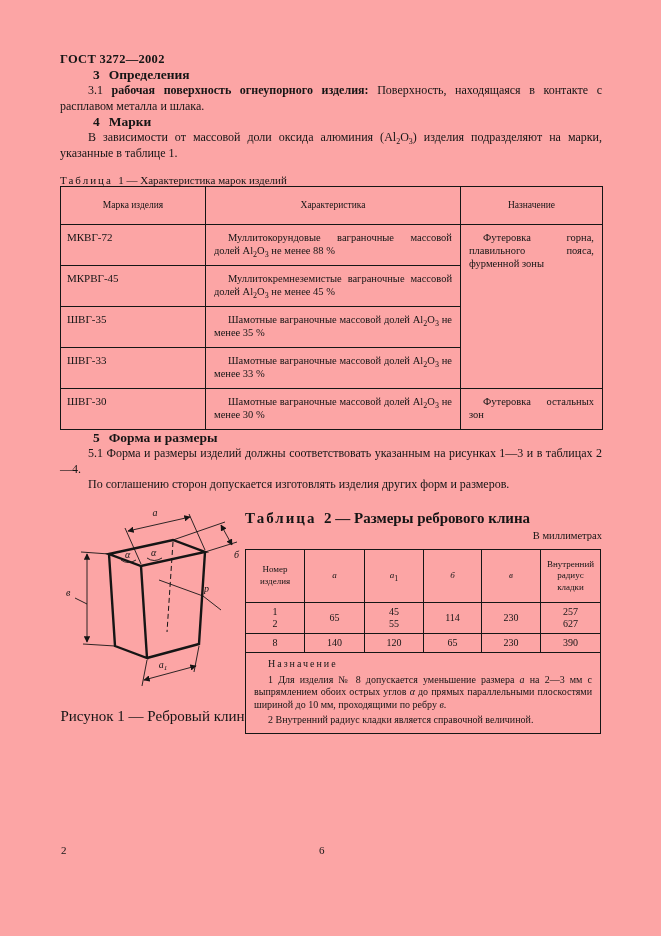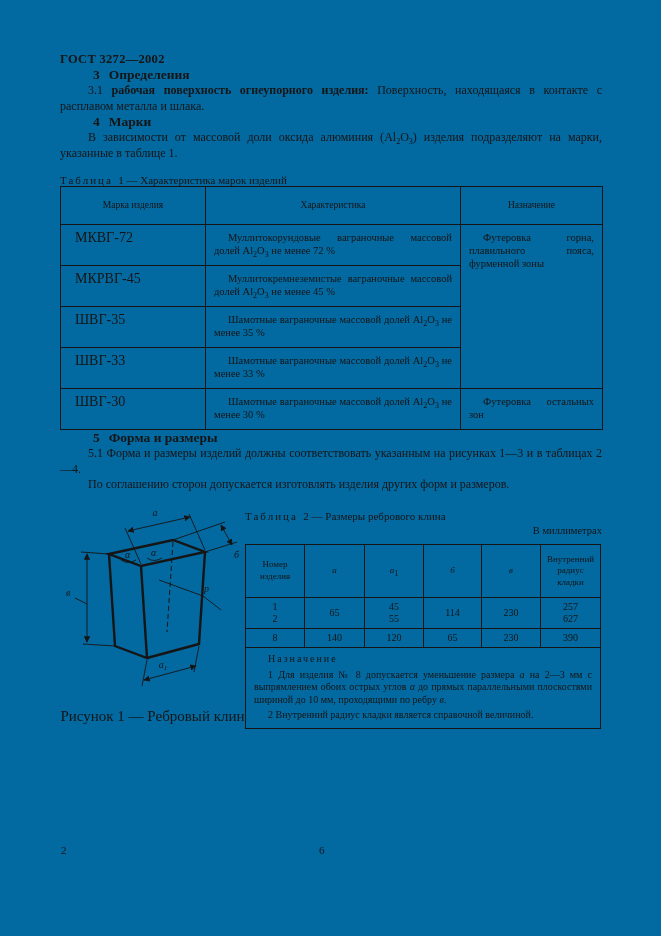--- a/index.html
+++ b/index.html
@@ -1,20 +1,20 @@
 <!DOCTYPE html>
 <html><head>
 <meta charset="utf-8">
 <style>
   * { box-sizing: border-box; }
   html,body { margin:0; padding:0; background:#ffffff; }
   .page {
     position: relative;
     width: 661px; height: 936px;
-    background: #0369a1;
+    background: #fca5a5;
     color: #151515;
     font-family: "Liberation Serif", "DejaVu Serif", serif;
     font-size: 12px;
     overflow: hidden;
   }
   .content { padding: 52px 59px 0 60px; }
   .doc-number { font-weight: bold; font-size: 12.5px; letter-spacing: 0.3px; }
   h2.sec {
     font-size: 13.5px; font-weight: bold;
     margin: 0; padding-left: 33px;
@@ -39,28 +39,28 @@
     border-collapse: collapse; table-layout: fixed;
     width: 542px; border: 1.6px solid #151515;
     font-size: 10.5px; line-height: 13px;
   }
   table.t1 th, table.t1 td { border: 1px solid #151515; vertical-align: top; }
   table.t1 th {
     font-weight: normal; font-size: 9.5px; text-align: center;
     padding: 12px 4px; border-bottom: 1.6px solid #151515;
   }
   table.t1 td { padding: 6px 8px 8px 8px; }
-  table.t1 td.mark { padding-left: 14px; font-size: 14px; }
+  table.t1 td.mark { padding-left: 6px; font-size: 11px; }
   table.t1 td.char, table.t1 td.purp { text-align: justify; text-indent: 14px; }
   
   .fig-row { display: flex; margin-top: 9px; }
   .fig-block { width: 185px; flex: none; }
   .t2-block { width: 357px; flex: none; }
   .fig-caption { text-align: center; font-size: 15px; margin-top: 8px; }
-  .t2-caption { font-size: 11px; margin-top: 8px; }
+  .t2-caption { font-size: 15px; margin-top: 8px; font-weight: bold; }
   .units { text-align: right; font-size: 10.5px; margin-top: 3px; }
   table.t2 {
     margin-top: 8px;
     border-collapse: collapse; table-layout: fixed;
     width: 355px; border: 1.8px solid #151515;
     font-size: 10px; line-height: 12px;
   }
   table.t2 th, table.t2 td { border: 1px solid #151515; }
   table.t2 th {
     font-weight: normal; font-size: 9px; line-height: 11.5px;
@@ -108,21 +108,21 @@
           <col style="width:142px">
         </colgroup>
       <tbody>
           <tr>
         <th>Марка изделия</th>
         <th>Характеристика</th>
         <th>Назначение</th>
       </tr>
       <tr>
         <td class="mark">МКВГ-72</td>
-        <td class="char"><span>Муллитокорундовые ваграночные массовой долей </span><span class="formula"><span>Al</span><sub>2</sub><span>O</span><sub>3</sub></span><span> не менее 72 %</span></td>
+        <td class="char"><span>Муллитокорундовые ваграночные массовой долей </span><span class="formula"><span>Al</span><sub>2</sub><span>O</span><sub>3</sub></span><span> не менее 88 %</span></td>
         <td class="purp" rowspan="4">Футеровка горна, плавильного пояса, фурменной зоны</td>
       </tr>
       <tr>
         <td class="mark">МКРВГ-45</td>
         <td class="char"><span>Муллитокремнеземистые ваграночные массовой долей </span><span class="formula"><span>Al</span><sub>2</sub><span>O</span><sub>3</sub></span><span> не менее 45 %</span></td>
       </tr>
       <tr>
         <td class="mark">ШВГ-35</td>
         <td class="char"><span>Шамотные ваграночные массовой долей </span><span class="formula"><span>Al</span><sub>2</sub><span>O</span><sub>3</sub></span><span> не менее 35 %</span></td>
       </tr>

